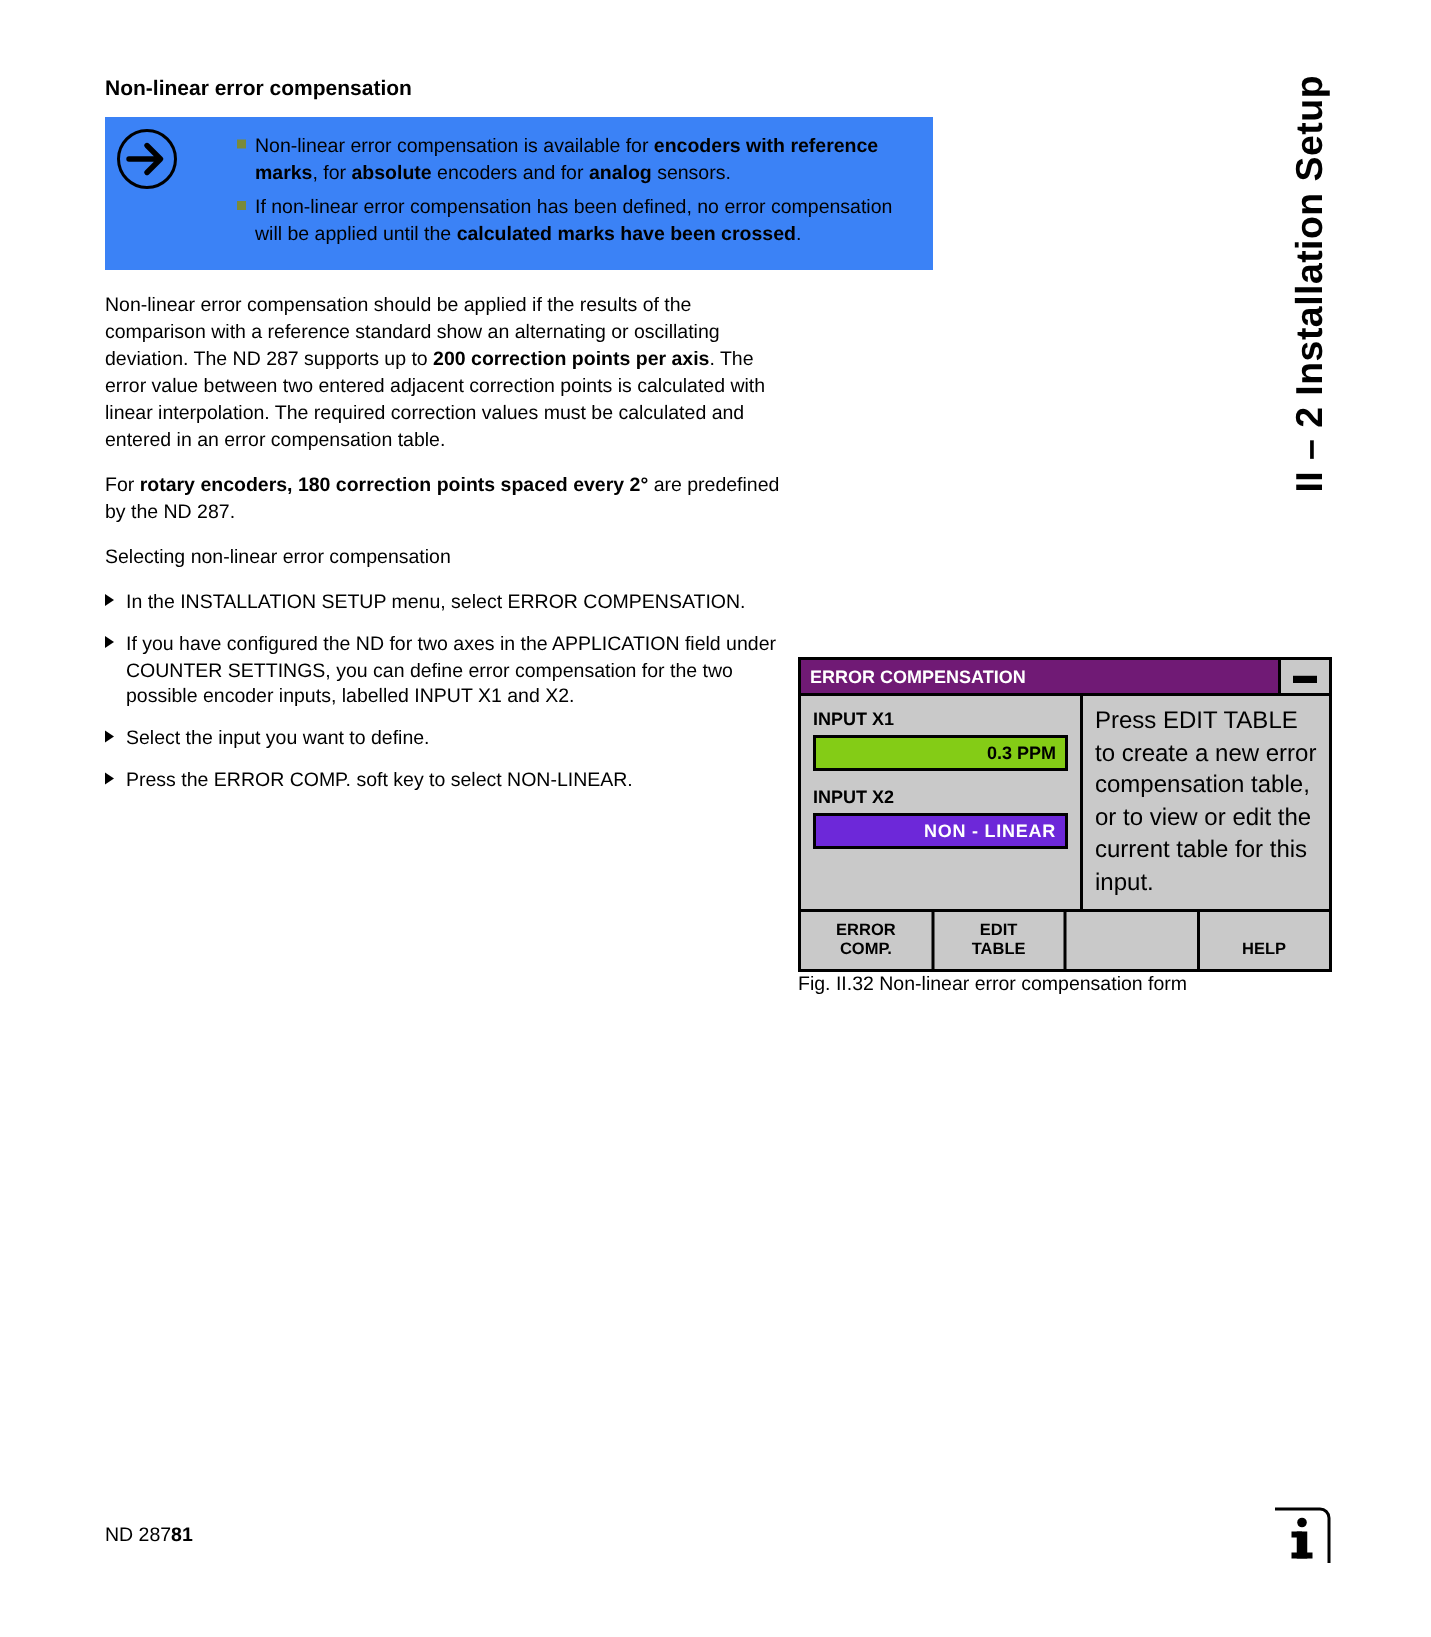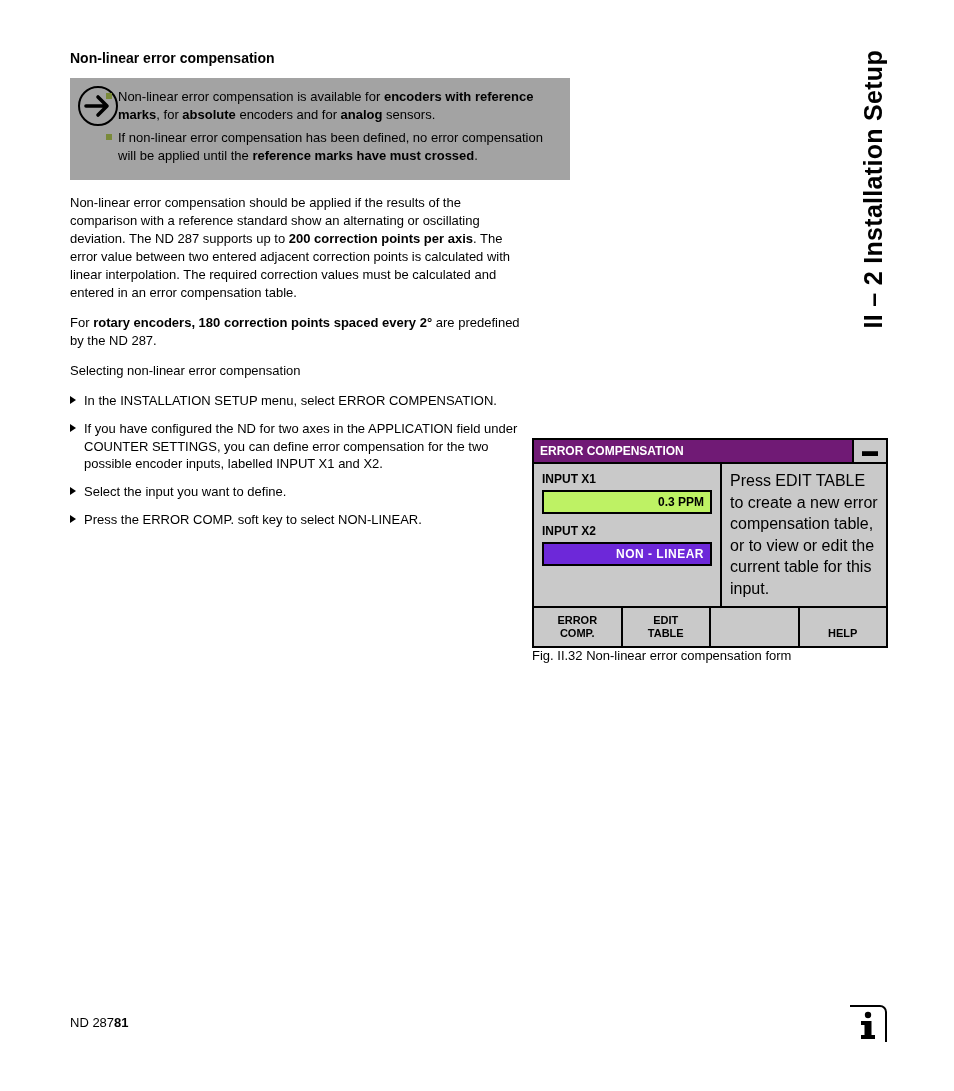--- a/index.html
+++ b/index.html
@@ -1,39 +1,39 @@
 <!DOCTYPE html>
 <html><head>
 <meta charset="utf-8">
 <style>
   html,body{margin:0;padding:0;background:#fff}
   body{width:954px;height:1091px;font-family:Arial,Helvetica,sans-serif;color:#000;position:relative}
   .page{position:absolute;left:70px;top:50px;width:814px;height:990px}
   .side-title{position:absolute;right:-4px;top:0;transform-origin:100% 0;transform:rotate(-90deg) translate(0,-100%);font-weight:bold;font-size:25px;white-space:nowrap;letter-spacing:.3px}
   .heading{font-weight:bold;font-size:14px;margin:0 0 12px}
-  .callout{background:#a3a3a3;padding:10px 14px 10px 36px;position:relative;width:450px;font-size:13px;line-height:1.35}
+  .callout{background:#3b82f6;padding:10px 14px 10px 88px;position:relative;width:450px;font-size:13px;line-height:1.35}
   .callout .arrow-badge{position:absolute;left:8px;top:8px;width:36px;height:36px;border:2px solid #000;border-radius:50%;display:flex;align-items:center;justify-content:center;font-size:20px}
   .callout ul{margin:0;padding:0;list-style:none}
   .callout li{position:relative;padding-left:12px;margin-bottom:6px}
   .callout li:before{content:"";position:absolute;left:0;top:5px;width:6px;height:6px;background:#7a8a3a}
   .body{width:450px;font-size:13px;line-height:1.38;margin-top:14px}
   .body p{margin:12px 0 12px}
   .steps{list-style:none;margin:0;padding:0}
   .steps li{position:relative;padding-left:14px;margin-bottom:10px}
   .steps li:before{content:"";position:absolute;left:0;top:4px;width:0;height:0;border-top:4px solid transparent;border-bottom:4px solid transparent;border-left:6px solid #000}
   b{font-weight:bold}
   .figure{position:absolute;left:462px;top:388px;width:352px}
   .panel{border:2px solid #000;background:#c9c9c9;width:352px}
   .titlebar{display:flex}
   .titlebar .t1{flex:1;background:#701a75;color:#fff;font-weight:bold;font-size:12px;padding:4px 6px;border-bottom:2px solid #000;border-right:2px solid #000}
   .titlebar .t2{width:32px;background:#c9c9c9;border-bottom:2px solid #000;display:flex;align-items:center;justify-content:center;font-weight:bold}
   .mainrow{display:flex;border-bottom:2px solid #000}
   .leftcol{width:170px;padding:6px 8px 10px;border-right:2px solid #000}
   .lbl{font-weight:bold;font-size:12px;margin:2px 0 4px}
-  .valbox{border:2px solid #000;background:#bef264;font-weight:bold;font-size:12px;text-align:right;padding:3px 6px;margin-bottom:10px}
+  .valbox{border:2px solid #000;background:#84cc16;font-weight:bold;font-size:12px;text-align:right;padding:3px 6px;margin-bottom:10px}
   .valbox.inv{background:#6d28d9;color:#fff;letter-spacing:.5px}
   .rightcol{flex:1;padding:6px 6px 6px 8px;font-size:16px;line-height:1.35}
   .softkeys{display:flex}
   .sk{flex:1;border-right:2px solid #000;text-align:center;font-weight:bold;font-size:11px;padding:6px 2px;line-height:1.2}
   .sk:last-child{border-right:none}
   .caption{font-size:13px;margin-top:0}
   .footer{position:absolute;left:0;bottom:10px;width:100%;display:flex;justify-content:flex-start;font-size:13px}
   .footer .pn{font-weight:bold}
   .info-icon{position:absolute;right:-6px;bottom:-6px;width:44px;height:44px}
   .info-icon svg{width:44px;height:44px}
@@ -51,21 +51,21 @@
     <div class="arrow-badge">
       <svg viewBox="0 0 24 24">
           <path d="M4 12h12M12 6l6 6-6 6" stroke="#000" stroke-width="2.4" fill="none" stroke-linecap="round" stroke-linejoin="round"></path>
         </svg>
     </div>
     <ul>
       <li>
         <span>Non-linear error compensation is available for </span><b>encoders with reference marks</b><span>, for </span><b>absolute</b><span> encoders and for </span><b>analog</b><span> sensors.</span>
       </li>
       <li>
-        <span>If non-linear error compensation has been defined, no error compensation will be applied until the </span><b>reference marks have must crossed</b><span>.</span>
+        <span>If non-linear error compensation has been defined, no error compensation will be applied until the </span><b>calculated marks have been crossed</b><span>.</span>
       </li>
     </ul>
   </div>
 
   <div class="body">
     <p>
       <span>Non-linear error compensation should be applied if the results of the comparison with a reference standard show an alternating or oscillating deviation. The ND 287 supports up to </span><b>200 correction points per axis</b><span>. The error value between two entered adjacent correction points is calculated with linear interpolation. The required correction values must be calculated and entered in an error compensation table.</span>
     </p>
     <p>
       <span>For </span><b>rotary encoders, 180 correction points spaced every 2°</b><span> are predefined by the ND 287.</span>

